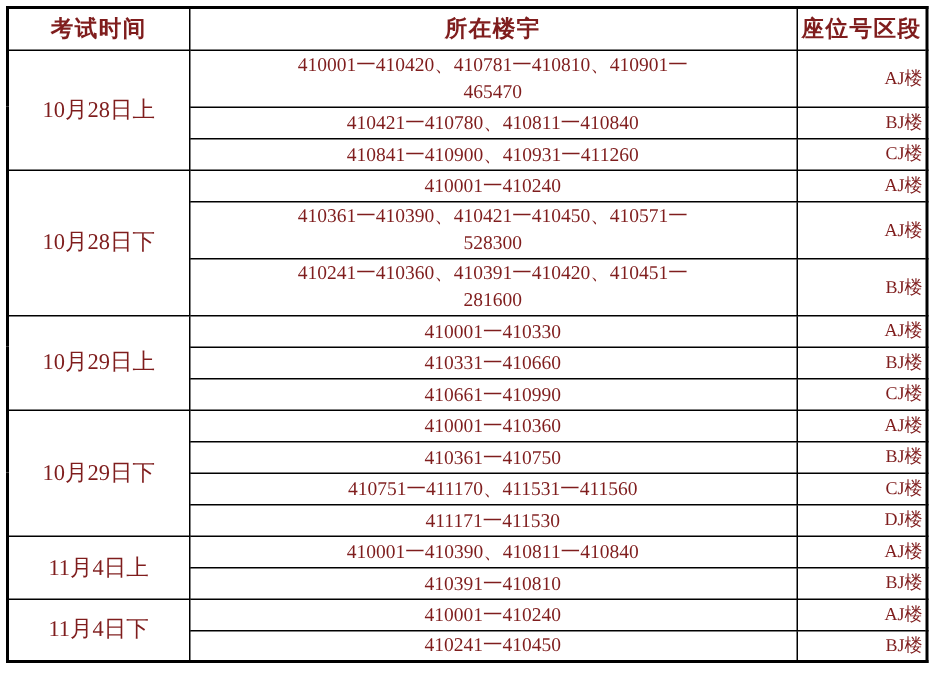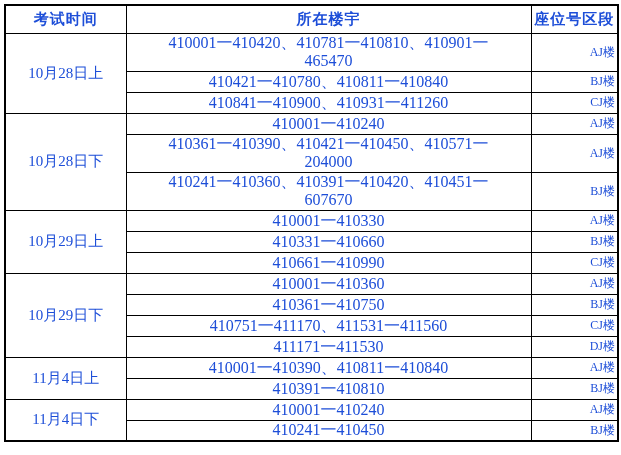--- a/index.html
+++ b/index.html
@@ -14,21 +14,21 @@
     padding: 4px;
     box-sizing: border-box;
     width: 621px;
     height: 455px;
   }
   table.seat-table {
     border-collapse: collapse;
     table-layout: fixed;
     width: 613px;
     border: 2px solid #000000;
-    color: #1d4ed8;
+    color: #7f1d1d;
     font-family: "Liberation Serif", serif;
   }
   col.c1 { width: 121px; }
   col.c2 { width: 405px; }
   col.c3 { width: 87px; }
   th, td {
     border: 1px solid #000000;
     text-align: center;
     vertical-align: middle;
     padding: 0 2px;
@@ -40,21 +40,21 @@
   th {
     font-weight: bold;
     font-size: 15px;
     letter-spacing: 1px;
   }
   td.time-cell {
     font-size: 15px;
     white-space: nowrap;
   }
   td.range-cell {
-    font-size: 16px;
+    font-size: 13px;
     line-height: 18px;
   }
   td.building-cell {
     font-size: 12px;
     white-space: nowrap;
     text-align: right;
   }
   .range-line { white-space: nowrap; }
 </style>
 </head>
@@ -100,28 +100,28 @@
       <tr class="h1">
         <td class="time-cell" rowspan="3">10月28日下</td>
         <td class="range-cell">
           <div class="range-line">410001一410240</div>
         </td>
         <td class="building-cell">AJ楼</td>
       </tr>
       <tr class="h2">
         <td class="range-cell">
           <div class="range-line">410361一410390、410421一410450、410571一</div>
-          <div class="range-line">204000</div>
+          <div class="range-line">528300</div>
         </td>
         <td class="building-cell">AJ楼</td>
       </tr>
       <tr class="h2">
         <td class="range-cell">
           <div class="range-line">410241一410360、410391一410420、410451一</div>
-          <div class="range-line">607670</div>
+          <div class="range-line">281600</div>
         </td>
         <td class="building-cell">BJ楼</td>
       </tr>
 
       <tr class="h1">
         <td class="time-cell" rowspan="3">10月29日上</td>
         <td class="range-cell">
           <div class="range-line">410001一410330</div>
         </td>
         <td class="building-cell">AJ楼</td>

